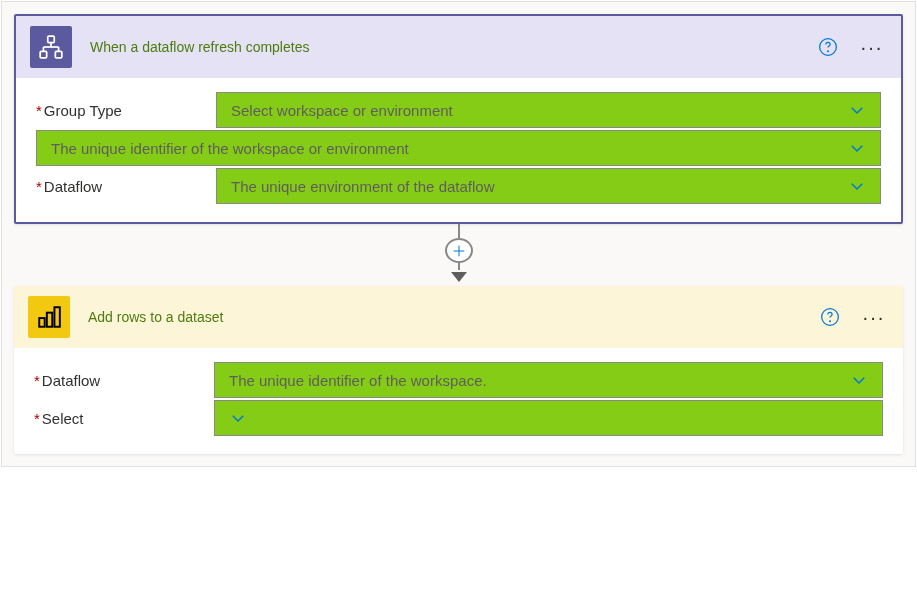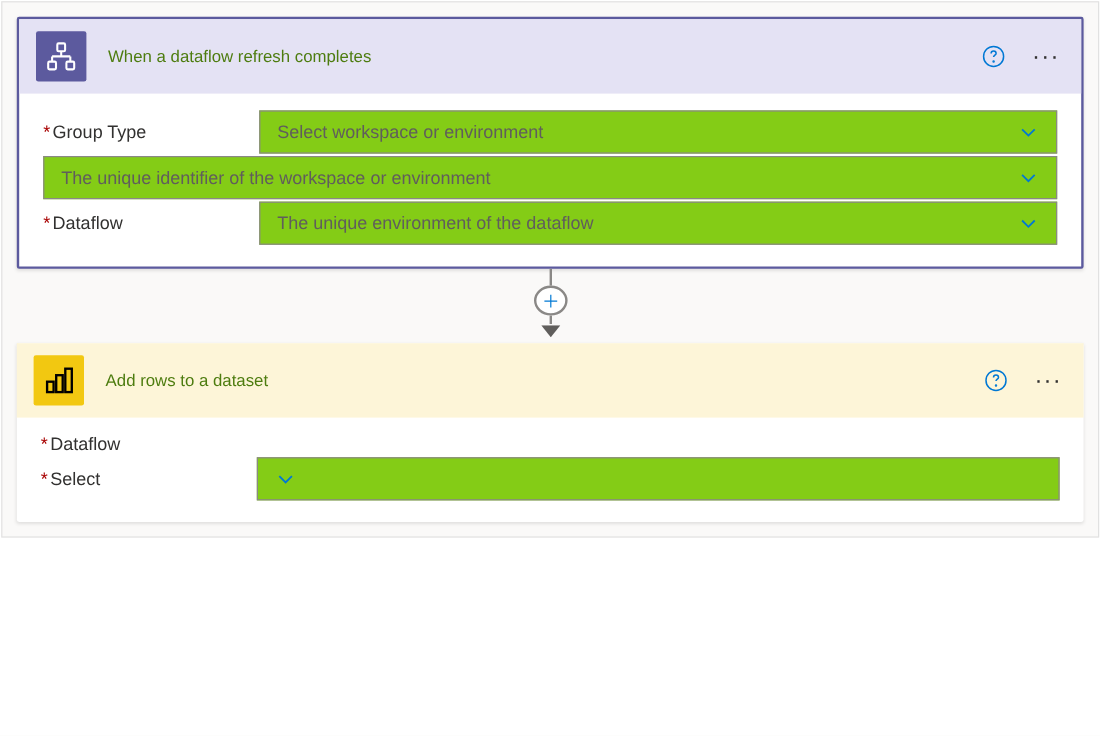--- a/index.html
+++ b/index.html
@@ -258,20 +258,28 @@
             <path d="M9.5 9a2.5 2.5 0 0 1 5 0c0 1.5-2.5 2-2.5 3.5"></path>
             <circle cx="12" cy="17" r="0.5" fill="#0078d4"></circle>
           </svg>
         </div>
         <div class="more-icon">···</div>
       </div>
     </div>
     <div class="card-body">
       <div class="form-row">
         <div class="form-label"><span class="required">*</span><span>Dataflow</span></div>
+        <div class="form-select">
+          <div class="form-select-text">The unique identifier of the workspace.</div>
+          <div class="chevron">
+            <svg width="18" height="18" viewBox="0 0 24 24" fill="none" stroke="#0078d4" stroke-width="2">
+                <polyline points="5 9 12 16 19 9"></polyline>
+              </svg>
+          </div>
+        </div>
       </div>
       <div class="form-row">
         <div class="form-label"><span class="required">*</span><span>Select</span></div>
         <div class="form-select">
           <div class="chevron">
             <svg width="18" height="18" viewBox="0 0 24 24" fill="none" stroke="#0078d4" stroke-width="2">
                 <polyline points="5 9 12 16 19 9"></polyline>
               </svg>
           </div>
         </div>

